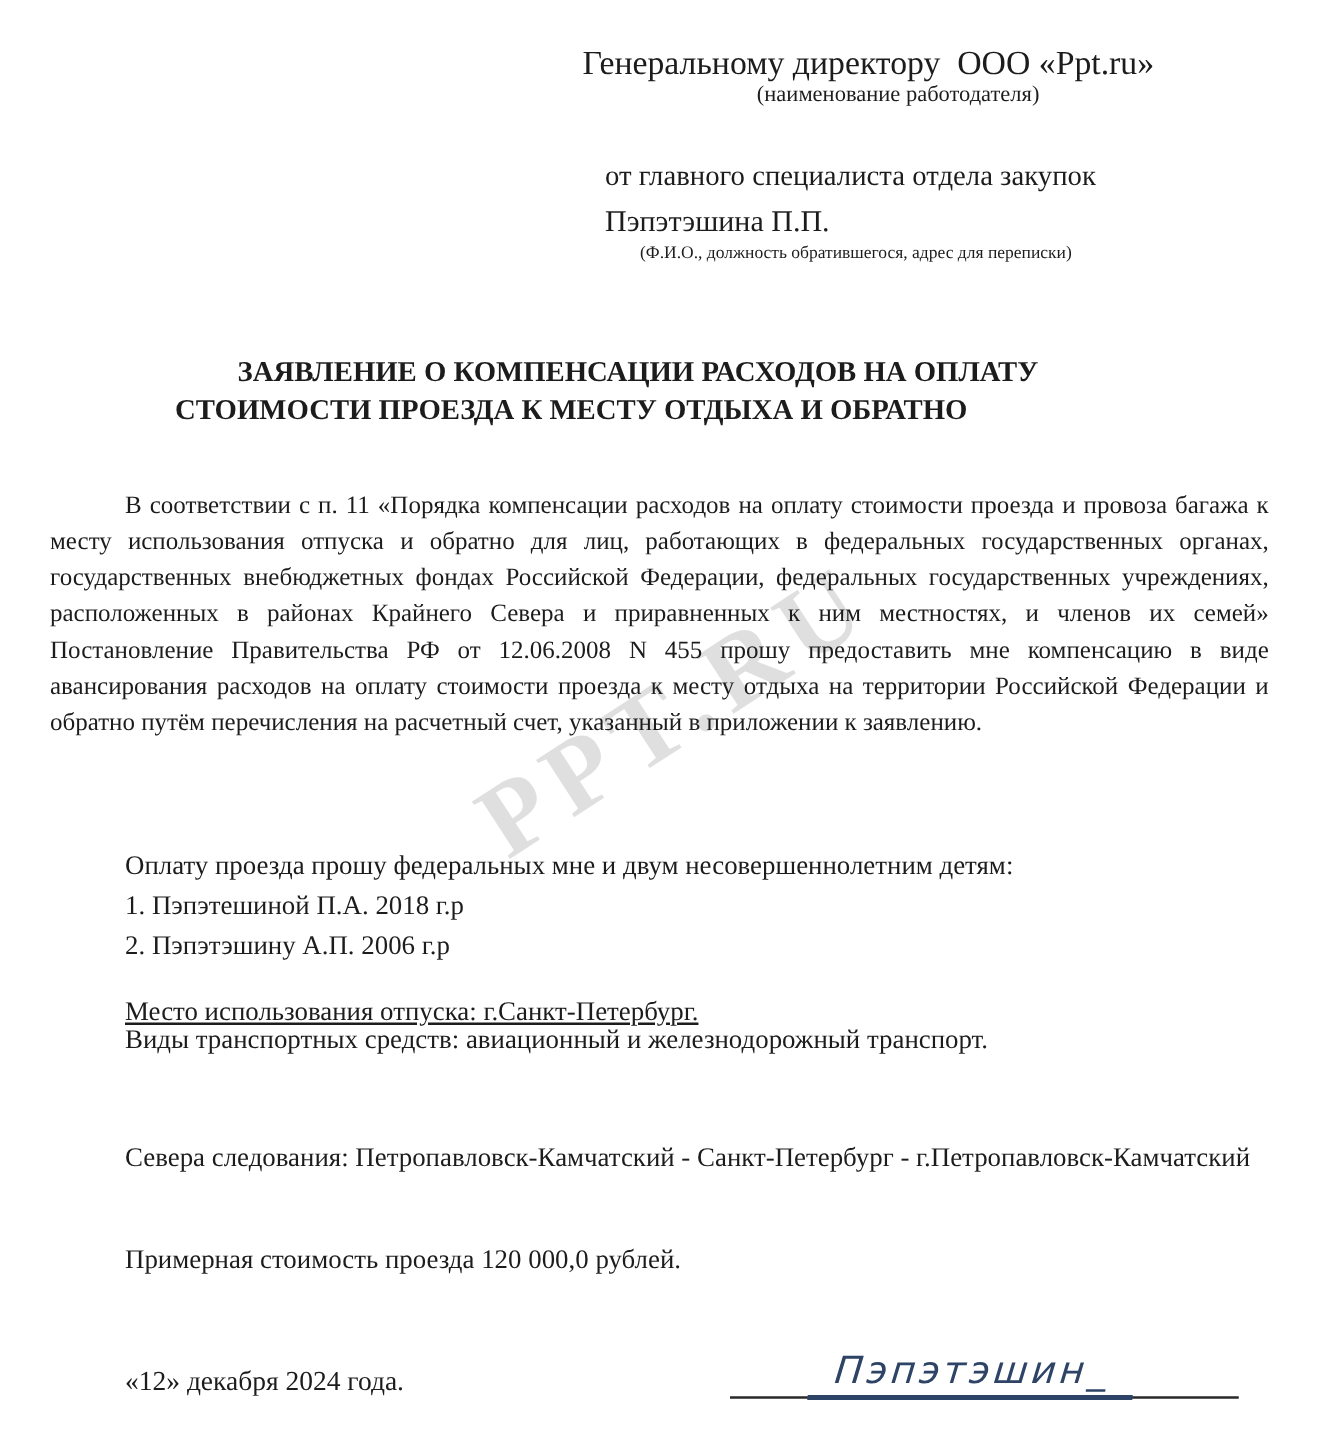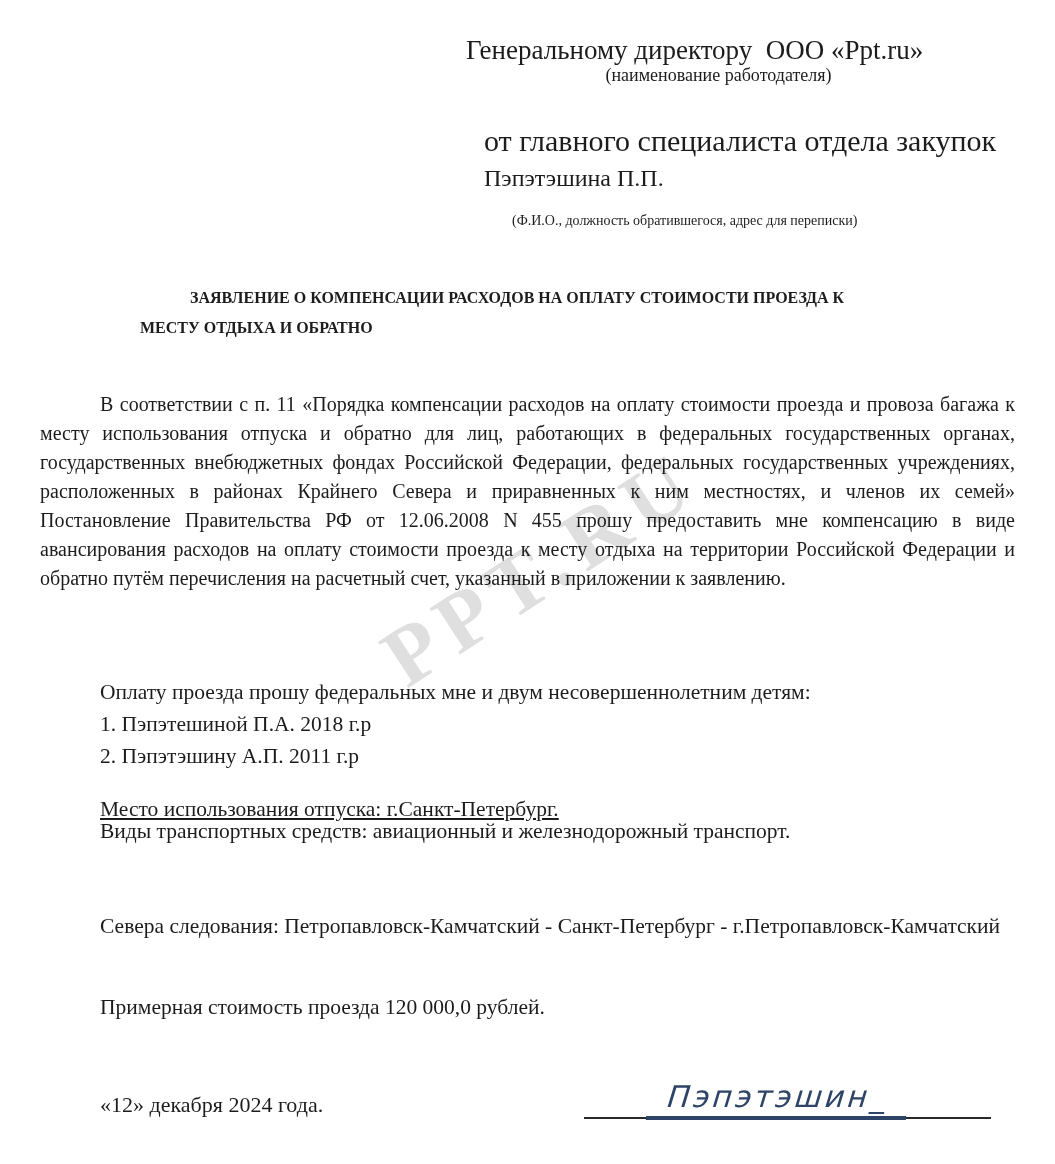--- a/index.html
+++ b/index.html
@@ -54,32 +54,32 @@
     white-space: pre;
   }
   .addressee-caption {
     width: 505px;
     text-align: center;
     font-size: 18px;
     line-height: 18px;
     margin-top: 2px;
   }
   .from-group { margin-top: 42px; margin-left: 18px; }
-  .from-line1 { font-size: 30px; line-height: 30px; }
+  .from-line1 { font-size: 23px; line-height: 30px; }
   .applicant-name { font-size: 24px; line-height: 32px; margin-top: 6px; }
-  .from-caption { font-size: 14px; line-height: 18px; margin-left: 28px; margin-top: 18px; }
+  .from-caption { font-size: 14px; line-height: 18px; margin-left: 28px; margin-top: 0; }
   
   .doc-title {
     position: absolute;
     left: 140px;
     top: 283px;
     width: 748px;
     text-indent: 50px;
     font-weight: bold;
-    font-size: 16px;
+    font-size: 23px;
     line-height: 30px;
     z-index: 1;
   }
   
   .body-paragraph {
     position: absolute;
     left: 40px;
     top: 390px;
     width: 975px;
     font-size: 20px;
@@ -155,21 +155,21 @@
     </div>
   </div>
 
   <div class="doc-title">ЗАЯВЛЕНИЕ О КОМПЕНСАЦИИ РАСХОДОВ НА ОПЛАТУ СТОИМОСТИ ПРОЕЗДА К МЕСТУ ОТДЫХА И ОБРАТНО</div>
 
   <div class="body-paragraph">В соответствии с п. 11 «Порядка компенсации расходов на оплату стоимости проезда и провоза багажа к месту использования отпуска и обратно для лиц, работающих в федеральных государственных органах, государственных внебюджетных фондах Российской Федерации, федеральных государственных учреждениях, расположенных в районах Крайнего Севера и приравненных к ним местностях, и членов их семей» Постановление Правительства РФ от 12.06.2008 N 455 прошу предоставить мне компенсацию в виде авансирования расходов на оплату стоимости проезда к месту отдыха на территории Российской Федерации и обратно путём перечисления на расчетный счет, указанный в приложении к заявлению.</div>
 
   <div class="section payment-block">
     <div class="indent">Оплату проезда прошу федеральных мне и двум несовершеннолетним детям:</div>
     <div class="indent">1. Пэпэтешиной П.А. 2018 г.р</div>
-    <div class="indent">2. Пэпэтэшину А.П. 2011 г.р</div>
+    <div class="indent">2. Пэпэтэшину А.П. 2006 г.р</div>
   </div>
 
   <div class="section vacation-place indent">Место использования отпуска: г.Санкт-Петербург.</div>
 
   <div class="section transport-types indent">Виды транспортных средств: авиационный и железнодорожный транспорт.</div>
 
   <div class="section route-block">Севера следования: Петропавловск-Камчатский - Санкт-Петербург - г.Петропавловск-Камчатский</div>
 
   <div class="section estimated-cost indent">Примерная стоимость проезда 120 000,0 рублей.</div>
 

